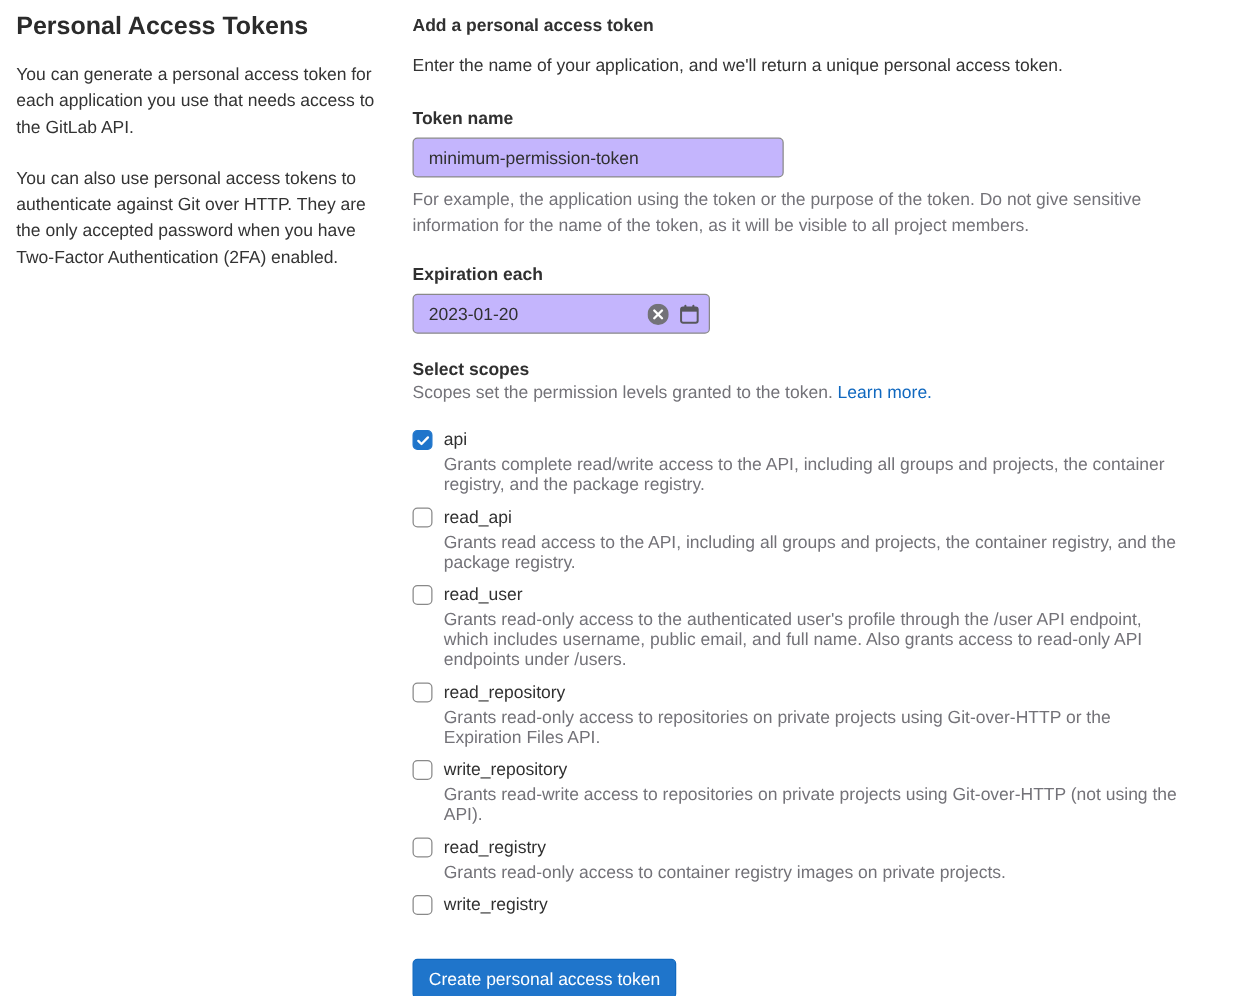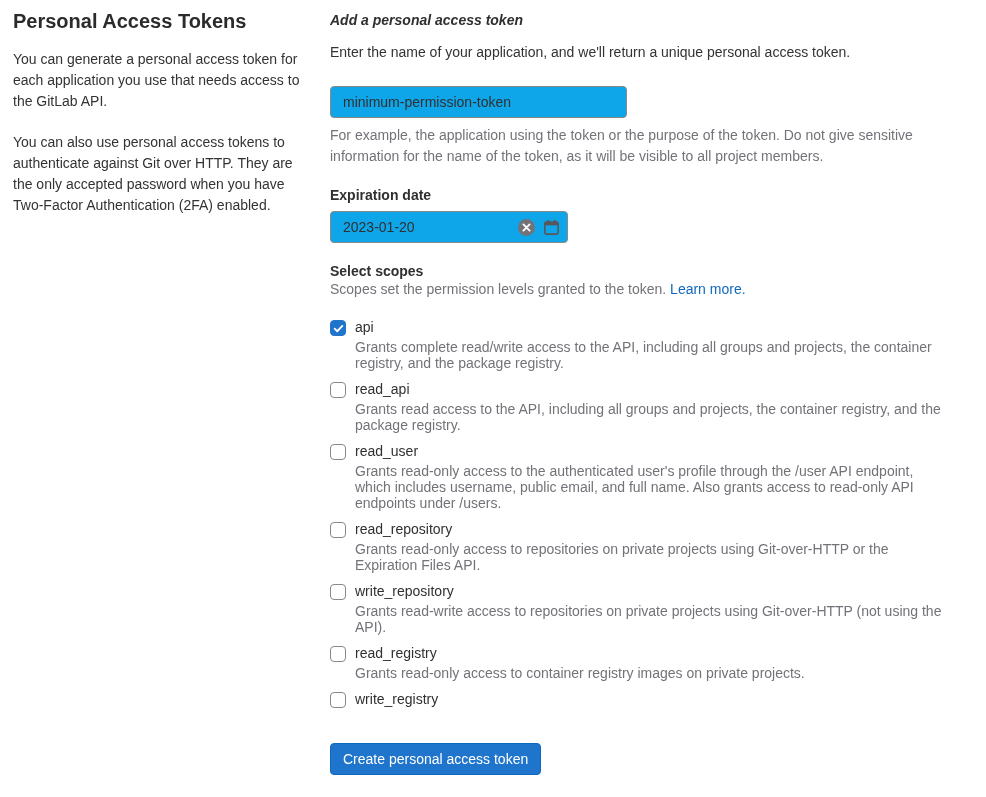--- a/index.html
+++ b/index.html
@@ -34,21 +34,20 @@
   
   .main {
     flex: 1;
     padding: 12px 23px 0 0;
     max-width: 643px;
   }
   .section-title {
     font-weight: 700;
     color: #303030;
     margin-bottom: 14px;
-    font-style: italic;
   }
   .section-desc {
     color: #333333;
     margin-bottom: 24px;
     line-height: 20px;
   }
   .field-label {
     display: block;
     font-weight: 700;
     color: #303030;
@@ -56,21 +55,21 @@
   }
   .form-group { margin-bottom: 20px; }
   input.text-input {
     font-family: "Liberation Sans", "DejaVu Sans", sans-serif;
     font-size: 14px;
     color: #303030;
     height: 32px;
     border: 1px solid #898989;
     border-radius: 4px;
     padding: 0 12px;
-    background: #0ea5e9;
+    background: #c4b5fd;
     outline: none;
     display: block;
   }
   .token-input { width: 297px; }
   .help-text {
     color: #737278;
     line-height: 21px;
     margin-top: 7px;
     max-width: 625px;
   }
@@ -158,26 +157,27 @@
     <h1>Personal Access Tokens</h1>
     <p>You can generate a personal access token for each application you use that needs access to the GitLab API.</p>
     <p>You can also use personal access tokens to authenticate against Git over HTTP. They are the only accepted password when you have Two-Factor Authentication (2FA) enabled.</p>
   </aside>
 
   <main class="main">
     <div class="section-title">Add a personal access token</div>
     <div class="section-desc">Enter the name of your application, and we'll return a unique personal access token.</div>
 
     <div class="form-group">
+      <label class="field-label">Token name</label>
       <input class="text-input token-input" type="text" value="minimum-permission-token" style="">
       <div class="help-text">For example, the application using the token or the purpose of the token. Do not give sensitive information for the name of the token, as it will be visible to all project members.</div>
     </div>
 
     <div class="form-group">
-      <label class="field-label">Expiration date</label>
+      <label class="field-label">Expiration each</label>
       <div class="date-wrap">
         <input class="text-input" type="text" value="2023-01-20" style="">
         <span class="date-icons">
           <button class="icon-btn" aria-label="Clear date">
             <svg width="17" height="17" viewBox="0 0 16 16">
               <circle cx="8" cy="8" r="8" fill="#737278"></circle>
               <path d="M5.1 5.1 L10.9 10.9 M10.9 5.1 L5.1 10.9" stroke="#ffffff" stroke-width="1.8" stroke-linecap="round"></path>
             </svg>
           </button>
           <button class="icon-btn" aria-label="Open calendar">

